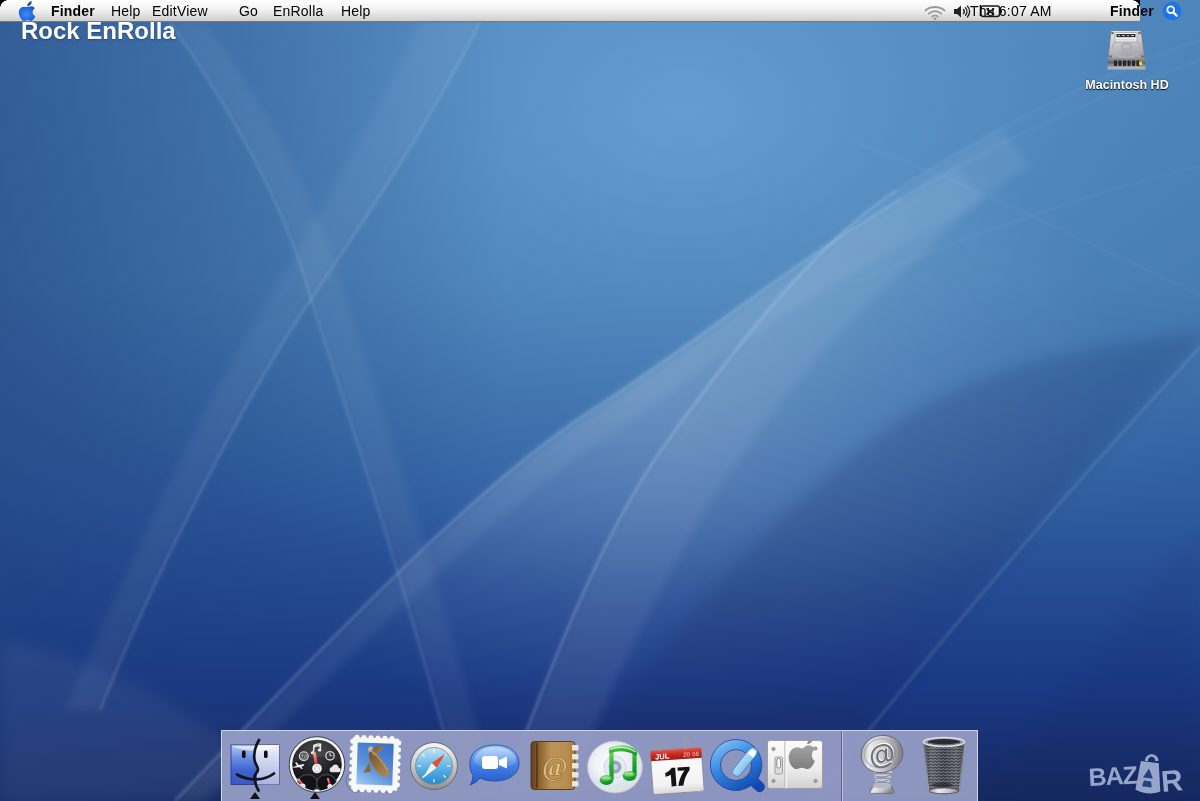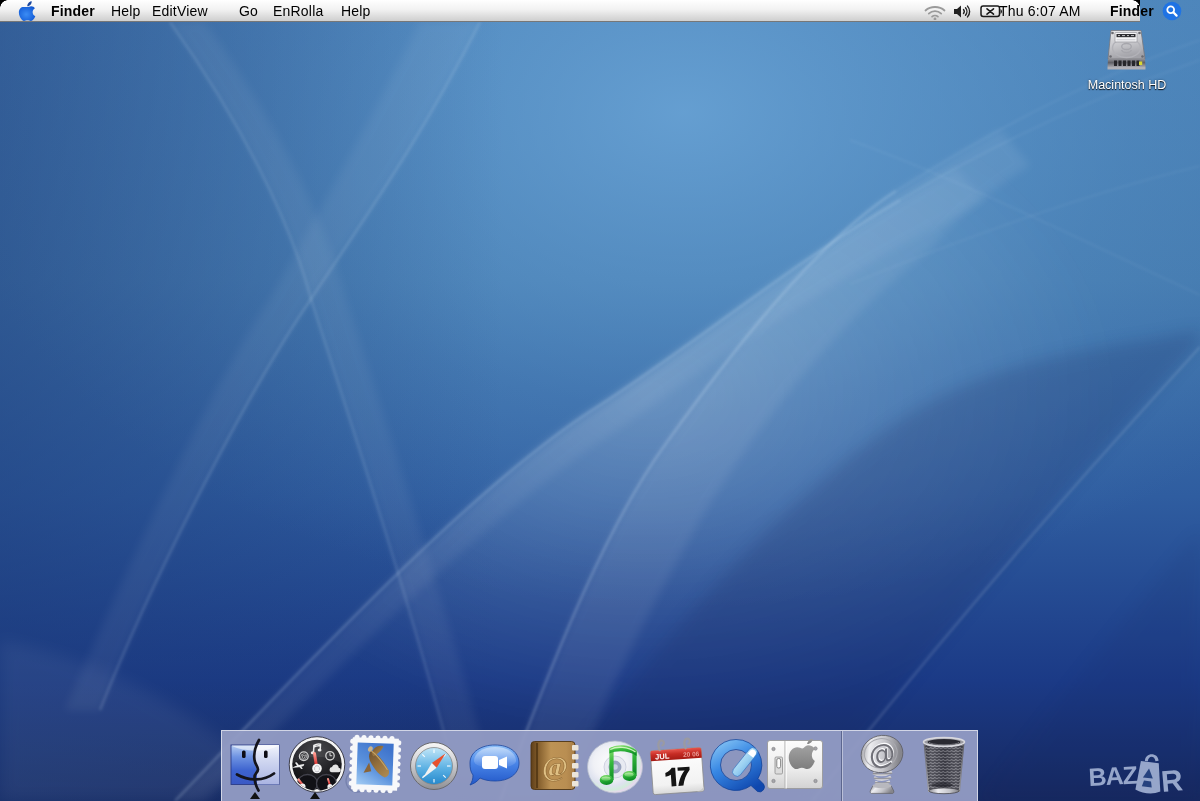--- a/index.html
+++ b/index.html
@@ -2,21 +2,21 @@
 <html><head>
 <meta charset="utf-8">
 <style>
 *{-webkit-font-smoothing:antialiased;}text{text-rendering:geometricPrecision;}html,body{margin:0;padding:0;width:1200px;height:801px;overflow:hidden;background:#1d3274;font-family:"Liberation Sans",sans-serif;}
 #stage{position:relative;width:1200px;height:801px;overflow:hidden;}
 #wall{position:absolute;left:0;top:0;}
 #menubar{position:absolute;left:0;top:0;width:1140px;height:22px;background:linear-gradient(#ffffff,#f2f2f2 45%,#d8d8d8 85%,#cfcfcf);border-bottom:1px solid #777;box-sizing:border-box;}
 .corner{position:absolute;top:0;width:8px;height:8px;background:#000;}
 #menubar .mtxt{position:absolute;top:0;height:22px;line-height:23px;font-size:14px;color:#000;letter-spacing:0.2px;}
 #rockenrolla{position:absolute;left:21px;top:17px;font-size:24px;font-weight:bold;color:#fff;letter-spacing:0px;text-shadow:0 1px 2px rgba(20,40,90,.5);}
-#hdlabel{position:absolute;left:1063px;top:78px;width:128px;text-align:center;font-size:12.5px;font-weight:normal;color:#fff;text-shadow:0 1px 1px rgba(0,0,0,.85),0 0 2px rgba(0,0,0,.5);}
+#hdlabel{position:absolute;left:1063px;top:78px;width:128px;text-align:center;font-size:12.5px;font-weight:bold;color:#fff;text-shadow:0 1px 1px rgba(0,0,0,.85),0 0 2px rgba(0,0,0,.5);}
 #dock{position:absolute;left:221px;top:730px;width:757px;height:71px;background:rgba(150,158,198,0.93);border:1px solid rgba(255,255,255,0.6);border-bottom:none;box-sizing:border-box;}
 #docksep{position:absolute;left:841px;top:731px;width:1px;height:70px;background:rgba(60,70,110,0.6);box-shadow:1px 0 0 rgba(255,255,255,0.4);}
 .dicon{position:absolute;top:740px;}
 .tri{position:absolute;top:792px;width:0;height:0;border-left:5px solid transparent;border-right:5px solid transparent;border-bottom:7px solid #111;}
 #bazar{position:absolute;left:1086px;top:747px;}
 </style>
 </head>
 <body>
 <div id="stage">
 <svg id="wall" width="1200" height="801">
@@ -68,20 +68,21 @@
 <path d="M 896,191 C 1000,125 1100,75 1200,40" stroke="#dcecfa" stroke-width="1.2" fill="none" opacity="0.12" filter="url(#b2)"></path>
 <path d="M 500,801 C 560,640 610,520 667,442 C 740,340 820,240 896,191 L 1000,130 L 1030,165 C 990,190 950,222 930,250 C 840,320 760,420 700,520 C 650,610 600,700 570,801 Z" fill="#ffffff" opacity="0.07" filter="url(#b4)"></path>
 <path d="M 540,801 C 660,640 780,500 900,420 C 1000,355 1100,350 1200,330 L 1200,342 C 1130,420 1000,560 810,801 Z" fill="#12265e" opacity="0.20" filter="url(#b8)"></path>
 <path d="M 980,801 C 1060,700 1140,600 1200,530 L 1200,801 Z" fill="#12265e" opacity="0.10" filter="url(#b8)"></path>
 <path d="M 812,801 C 1002,562 1132,422 1200,347" stroke="#cfe2f2" stroke-width="1.6" fill="none" opacity="0.25" filter="url(#b2)"></path>
 <path d="M 0,640 C 100,660 180,700 260,770 L 180,801 L 0,801 Z" fill="#ffffff" opacity="0.05" filter="url(#b8)"></path>
 <path d="M 850,140 C 960,180 1060,230 1200,295" stroke="#d8e8f5" stroke-width="1" fill="none" opacity="0.14" filter="url(#b2)"></path>
 <path d="M 850,284 C 960,240 1080,195 1200,166" stroke="#d8e8f5" stroke-width="1" fill="none" opacity="0.13" filter="url(#b2)"></path>
 </g>
 </svg>
+<div id="rockenrolla">Rock EnRolla</div>
 <div id="dock"></div>
 <div id="docksep"></div>
 <svg class="dicon" style="left:230px;top:735px" width="50" height="58" viewBox="0 0 50 58">
 <defs>
 <linearGradient id="finL" x1="0" y1="0" x2="0" y2="1">
           <stop offset="0" stop-color="#b6cdf2"></stop>
           <stop offset="0.3" stop-color="#6e93e2"></stop>
           <stop offset="0.65" stop-color="#3d63cf"></stop>
           <stop offset="1" stop-color="#3a58c4"></stop>
         </linearGradient>
@@ -277,21 +278,21 @@
 <path d="M11.5,6.5 A 3.2,3.2 0 0 1 11.5,10.5" stroke-width="1.4"></path>
 <path d="M13.5,4.8 A 5.6,5.6 0 0 1 13.5,12.2" stroke-width="1.4"></path>
 <path d="M15.5,3.1 A 8,8 0 0 1 15.5,13.9" stroke-width="1.4"></path>
 </g>
 </svg>
 <svg style="position:absolute;left:980px;top:4px" width="26" height="15" viewBox="0 0 26 15">
 <rect x="1" y="2" width="18.5" height="10.5" rx="2.2" fill="none" stroke="#1a1a1a" stroke-width="1.5"></rect>
 <path d="M20.5,5 a2.8,2.8 0 0 1 0,5 Z" fill="#1a1a1a"></path>
 <path d="M7,4.8 L13.5,10.2 M13.5,4.8 L7,10.2" stroke="#1a1a1a" stroke-width="1.6" stroke-linecap="round"></path>
 </svg>
-<span class="mtxt" style="left:999px">Thu 6:07 AM</span>
+<span class="mtxt" style="left:970px">Thu 6:07 AM</span>
 <span class="mtxt" style="left:1110px;font-weight:bold">Finder</span>
 <svg style="position:absolute;left:1162px;top:1px" width="20" height="20" viewBox="0 0 20 20">
 <circle cx="10" cy="10" r="9.3" fill="#1f73e4"></circle>
 <circle cx="8.7" cy="8.7" r="3.4" fill="none" stroke="#fff" stroke-width="1.8"></circle>
 <path d="M11.3,11.3 L14.6,14.6" stroke="#fff" stroke-width="2.2" stroke-linecap="round"></path>
 </svg>
 <div class="corner" style="left:0;border-radius:0 0 0 0;background:radial-gradient(circle at 8px 8px, transparent 7.5px, #000 8px)"></div>
 <div class="corner" style="right:0;background:radial-gradient(circle at 0px 8px, transparent 7.5px, #000 8px)"></div>
 </div>
 <svg class="dicon" style="left:530px;top:740px" width="50" height="52" viewBox="0 0 50 52">

